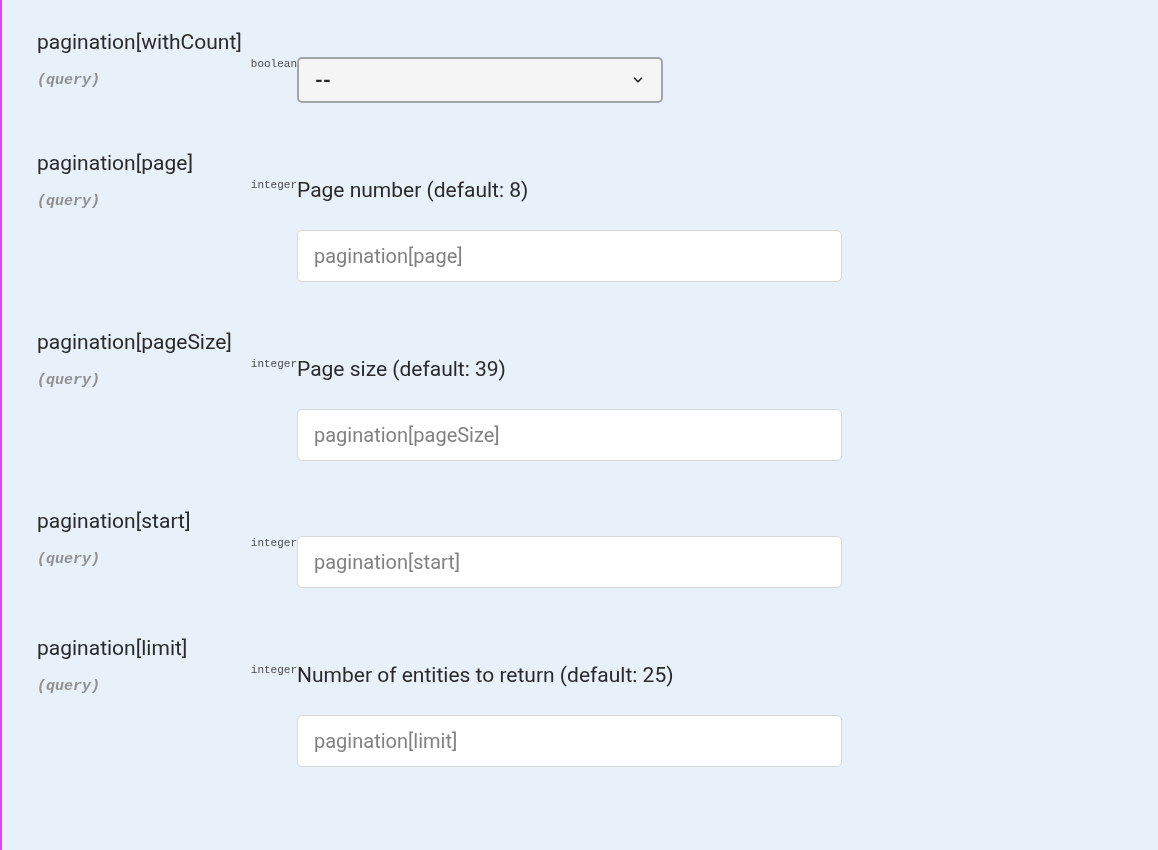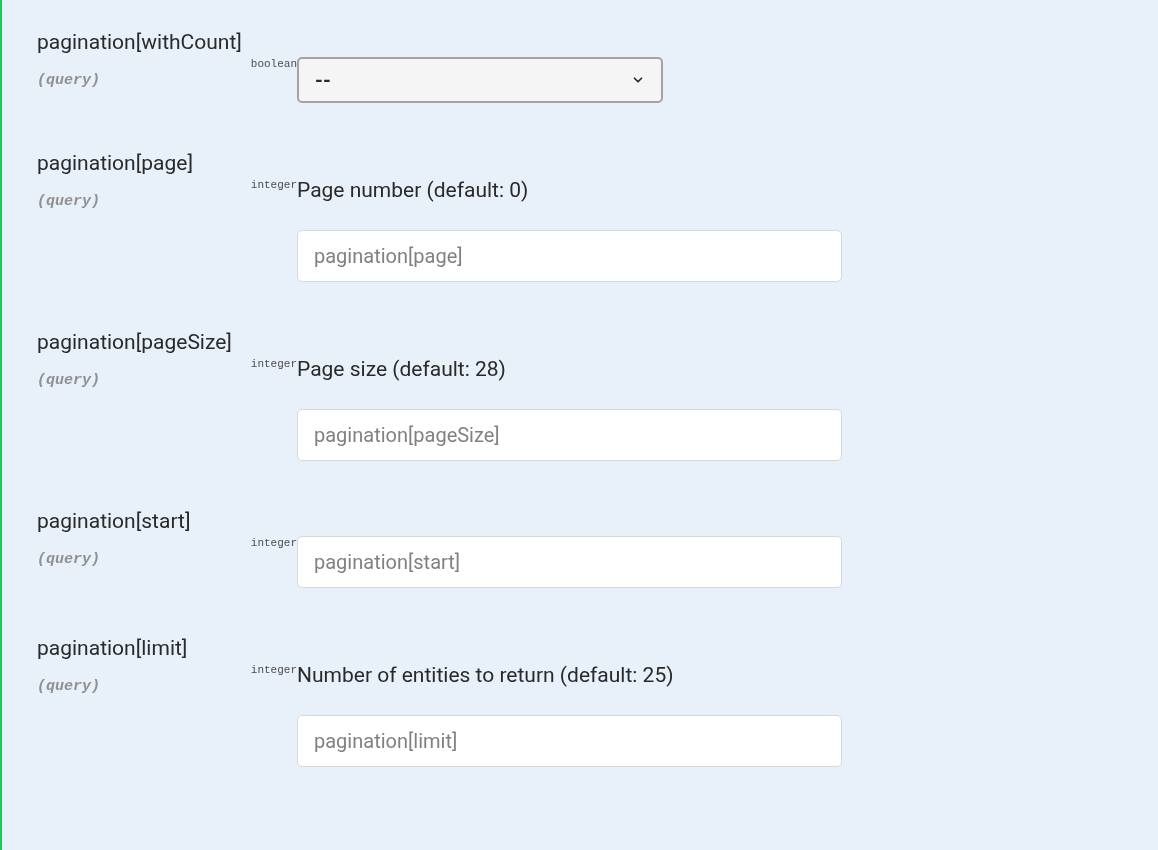--- a/index.html
+++ b/index.html
@@ -9,21 +9,21 @@
     }
     body {
       font-family: -apple-system, BlinkMacSystemFont, "Segoe UI", Roboto, "Helvetica Neue", Arial, sans-serif;
       background: #e8f0f9;
       padding: 0;
       width: 1158px;
       height: 850px;
       overflow: hidden;
     }
     .container {
-      border-left: 2px solid #22c55e;
+      border-left: 2px solid #d946ef;
       padding: 30px 20px 30px 35px;
       height: 100%;
       background: #e8f0f9;
     }
     .param-row {
       display: flex;
       margin-bottom: 48px;
     }
     .param-row:last-child {
       margin-bottom: 0;
@@ -138,33 +138,33 @@
     </div>
   </div>
 
   <div class="param-row">
     <div class="param-left">
       <div class="param-name">pagination[page]</div>
       <div class="param-type">integer</div>
       <div class="param-location">(query)</div>
     </div>
     <div class="param-right">
-      <div class="param-description">Page number (default: 0)</div>
+      <div class="param-description">Page number (default: 8)</div>
       <input type="text" class="param-input" placeholder="pagination[page]" style="">
     </div>
   </div>
 
   <div class="param-row">
     <div class="param-left">
       <div class="param-name">pagination[pageSize]</div>
       <div class="param-type">integer</div>
       <div class="param-location">(query)</div>
     </div>
     <div class="param-right">
-      <div class="param-description">Page size (default: 28)</div>
+      <div class="param-description">Page size (default: 39)</div>
       <input type="text" class="param-input" placeholder="pagination[pageSize]" style="">
     </div>
   </div>
 
   <div class="param-row">
     <div class="param-left">
       <div class="param-name">pagination[start]</div>
       <div class="param-type">integer</div>
       <div class="param-location">(query)</div>
     </div>

